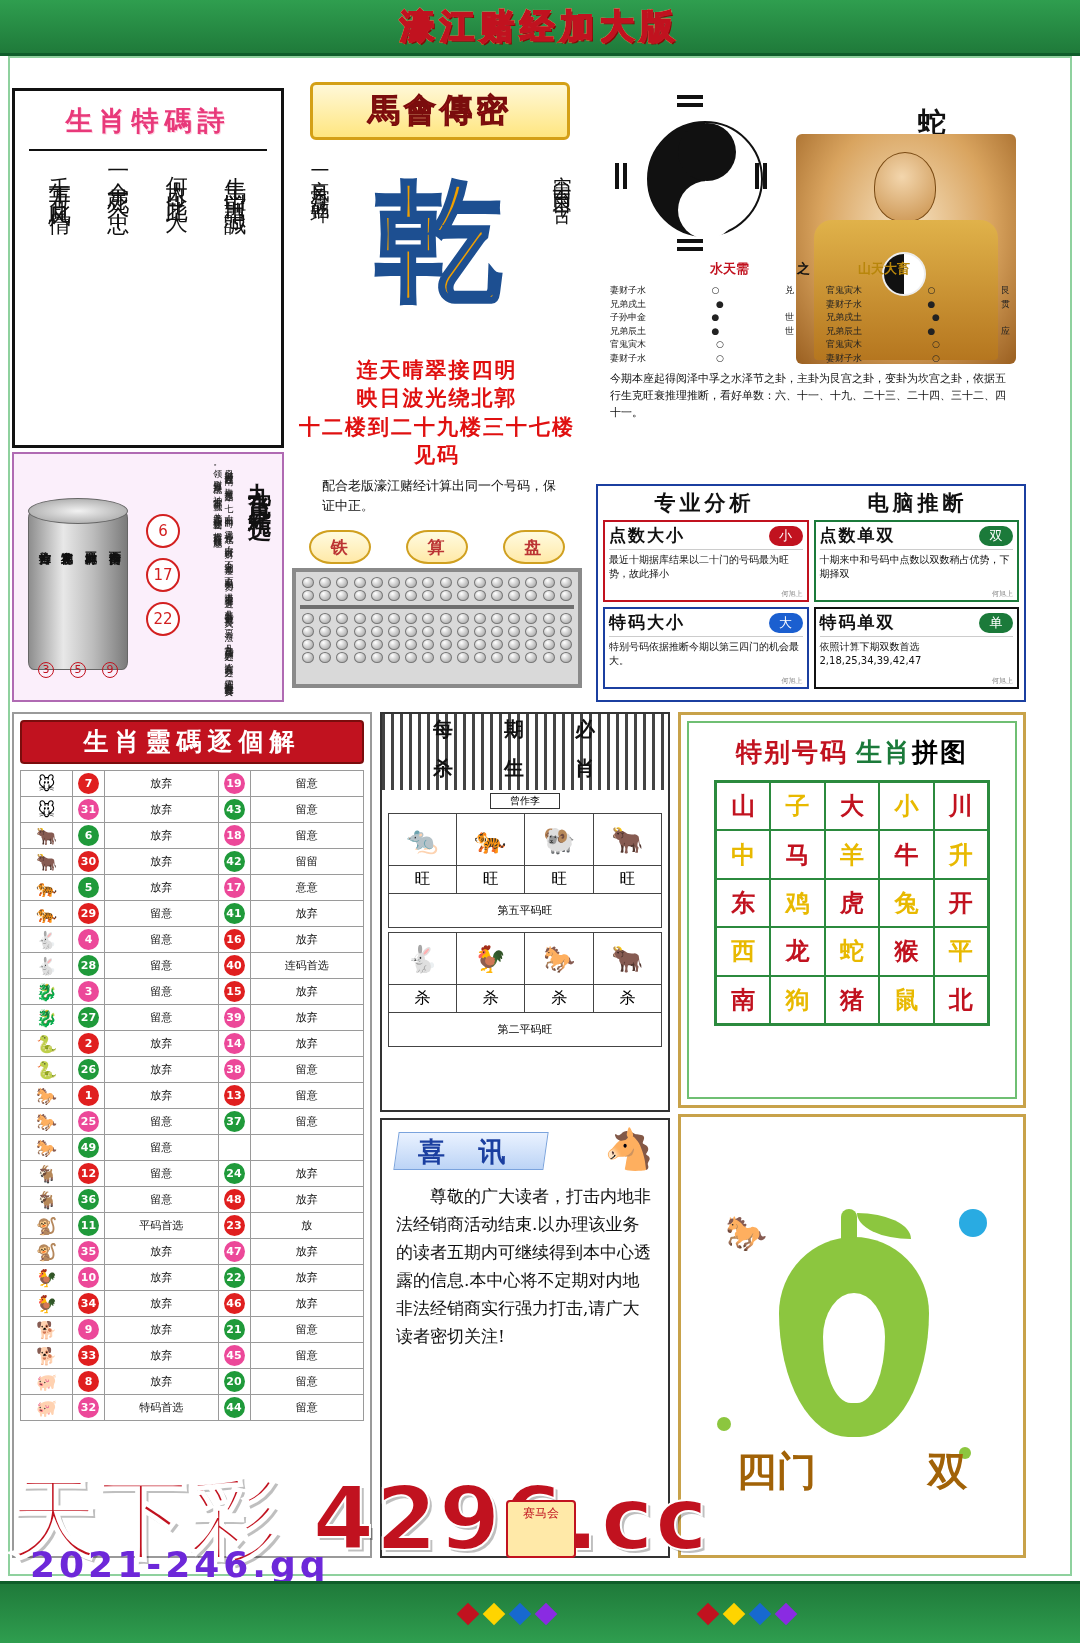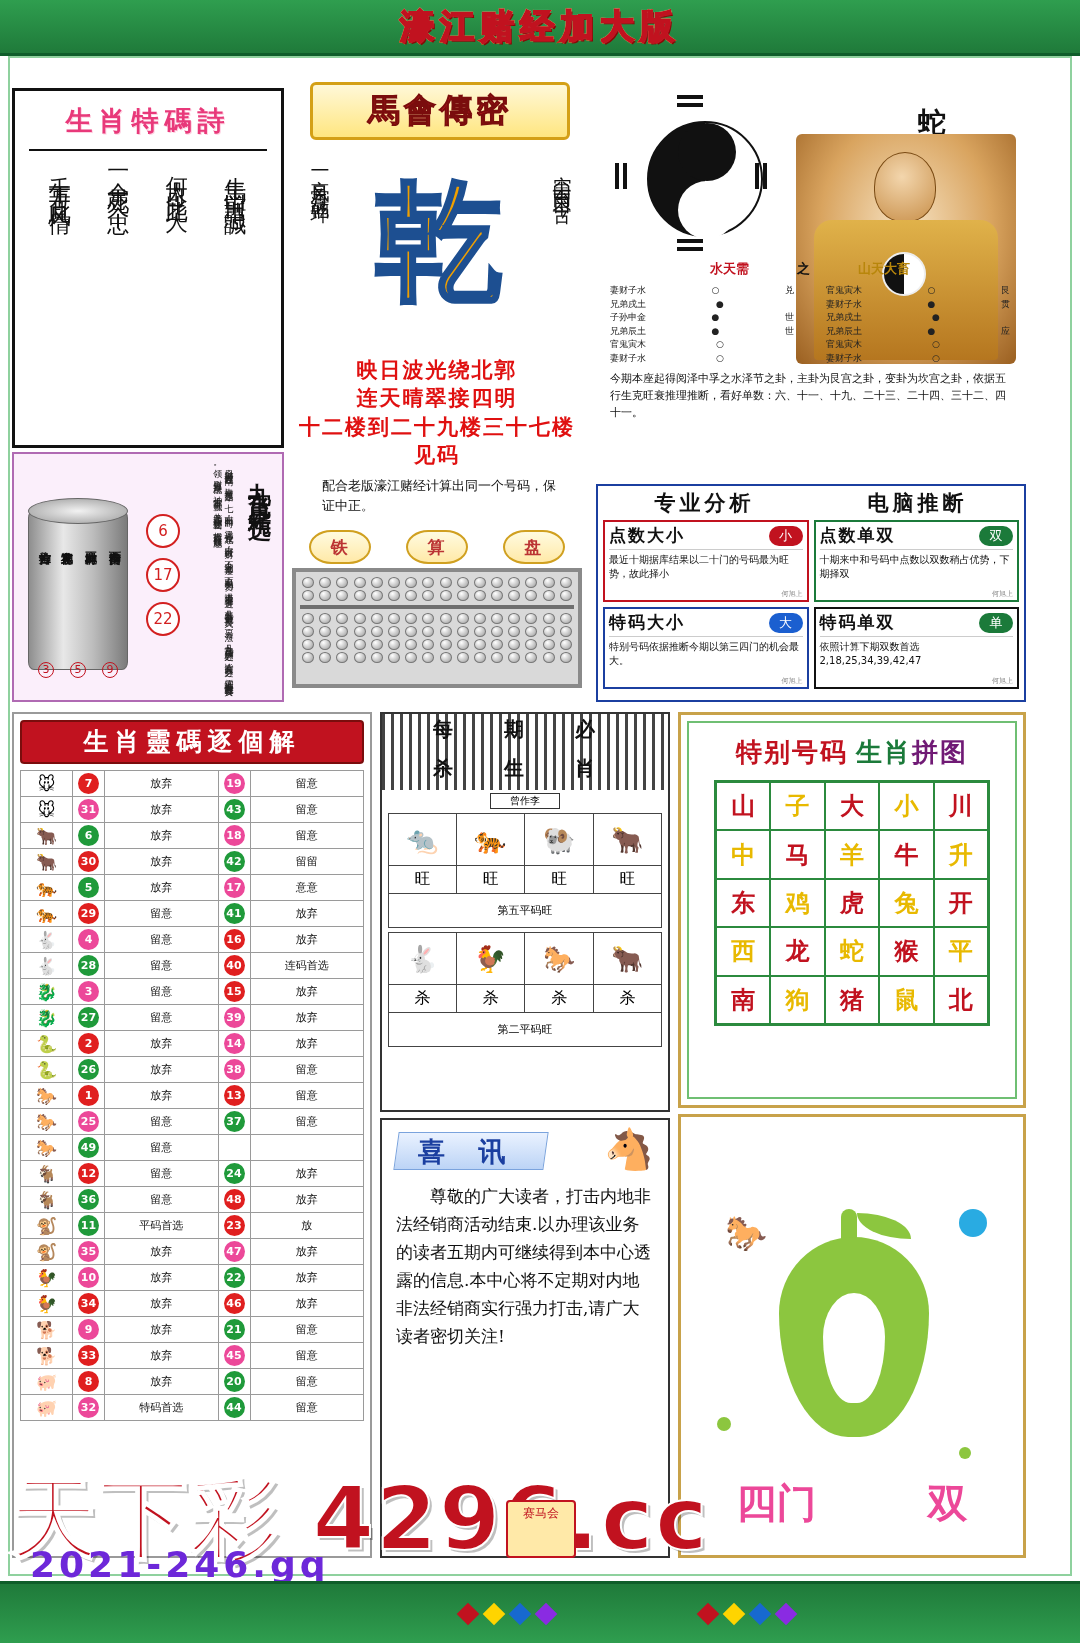--- a/index.html
+++ b/index.html
@@ -341,21 +341,21 @@
   #puzzle {
     left:678px; top:712px; width:348px; height:396px;
     border:3px solid #c8a24a; background:#fff; padding:6px;
   }
   #puzzle .inner { border:2px solid #6fbf73; height:100%; padding:6px; }
   #puzzle .t {
     text-align:center; font-size:26px; font-weight:bold; letter-spacing:2px; margin:6px 0 10px;
   }
   #puzzle .t .a { color:#c1121f; }
   #puzzle .t .b { color:#1b7a3a;margin-left:8px; }
-  #puzzle .t .c { color:#701a75; }
+  #puzzle .t .c { color:#000000; }
   #puzzle .grid {
     width:276px; height:246px; margin:0 auto;
     display:grid; grid-template-columns:repeat(5,1fr); grid-template-rows:repeat(5,1fr);
     border:2px solid #2b8a3e;
   }
   #puzzle .cellp {
     border:1px solid #2b8a3e; display:flex; align-items:center; justify-content:center;
     font-size:24px; font-weight:bold;
   }
 
@@ -379,22 +379,22 @@
   #pear .pearinner {
     position:absolute; left:142px; top:176px; width:62px; height:110px;
     background:#fff; border-radius:50% 50% 45% 45%/40% 40% 60% 60%;
   }
   #pear .leaf {
     position:absolute; left:176px; top:96px; width:54px; height:26px;
     background:#8cc63f; border-radius:0 100% 0 100%;
   }
   #pear .dot { position:absolute; border-radius:50%; }
   #pear .txt {
-    position:absolute; bottom:24px; width:100%; display:flex; justify-content:space-around;
-    font-size:40px; font-weight:bold; color:#ec4899; font-family:Liberation Serif, serif;
+    position:absolute; bottom:56px; width:100%; display:flex; justify-content:space-around;
+    font-size:40px; font-weight:bold; color:#a16207; font-family:Liberation Serif, serif;
   }
   #pear .horse2 { position:absolute; left:44px; top:96px; font-size:34px; }
 
   
   #wm {
     position:absolute; left:10px; top:1460px; width:700px; height:120px;
     font-size:88px; font-weight:bold; color:#c1121f;
     -webkit-text-stroke:2px #fff;
     text-shadow:3px 3px 0 rgba(0,0,0,.25);
     letter-spacing:2px; white-space:nowrap;
@@ -463,22 +463,22 @@
   </div>
 
   <div class="box" id="mahui">
     <div class="banner">
       <span>馬會傳密</span>
     </div>
     <div class="sideL vtext">一亭风月满乾坤</div>
     <div class="qian">乾</div>
     <div class="sideR vtext">空山云雨自今古</div>
     <div class="redlines">
+      <div>连天晴翠接四明</div>
       <div>映日波光绕北郭</div>
-      <div>连天晴翠接四明</div>
       <div>十二楼到二十九楼三十七楼见码</div>
     </div>
     <div class="note">配合老版濠江赌经计算出同一个号码，保证中正。</div>
   </div>
 
   <div class="box" id="abacus">
     <div class="caps">
       <div class="cap">铁</div>
       <div class="cap">算</div>
       <div class="cap">盘</div>

